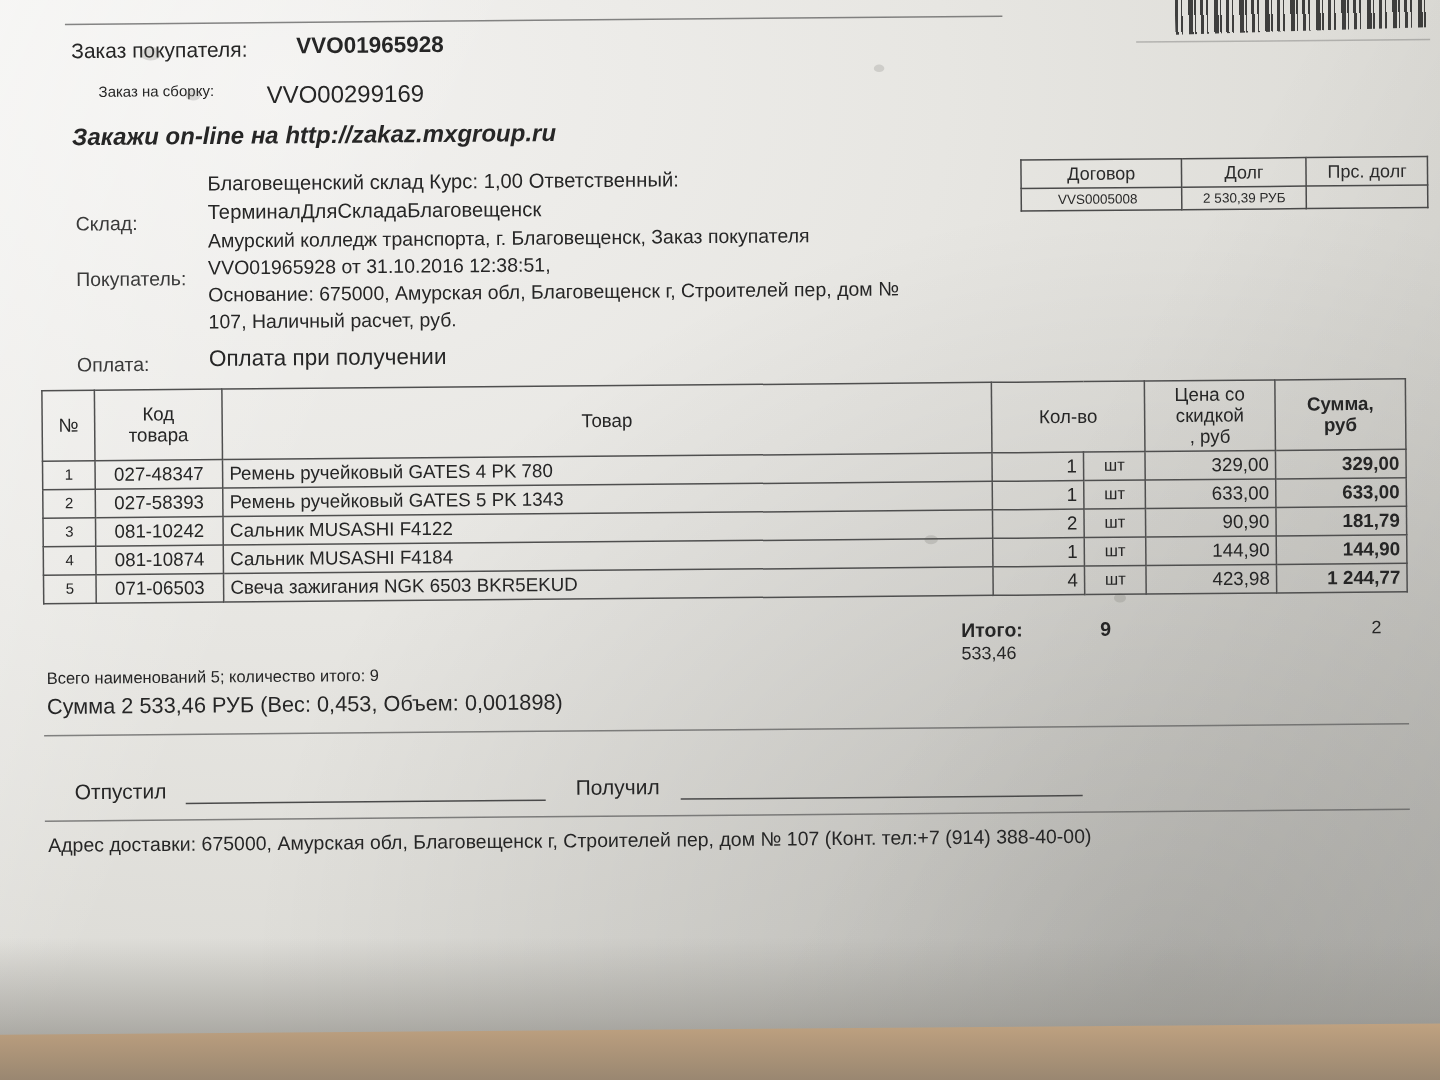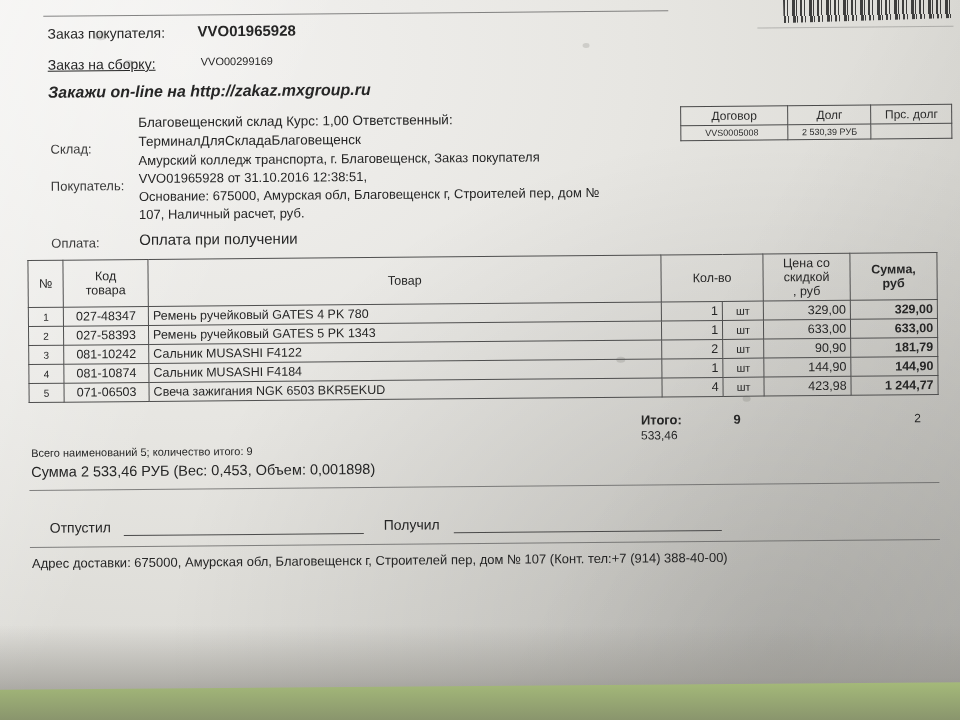--- a/index.html
+++ b/index.html
@@ -5,21 +5,21 @@
   html, body {
     margin: 0;
     padding: 0;
     background: #3a3a3a;
   }
   #page {
     position: relative;
     width: 960px;
     height: 720px;
     overflow: hidden;
-    background: #bef264;
+    background: #fdba74;
     font-family: "Liberation Sans", sans-serif;
   }
   
   #paper {
     position: absolute;
     left: -12px;
     top: -14px;
     width: 990px;
     height: 700px;
     background:
@@ -169,22 +169,22 @@
   <div id="content">
 
     <div class="rule" style="left:46px; top:12px; width:625px;"></div>
     <div class="rule" style="left:760px; top:30px; width:196px; opacity:.35;"></div>
 
     <div id="barcode"></div>
 
     <div class="abs" style="left:50px; top:22px; font-size:14px;">Заказ покупателя:</div>
     <div class="abs bold" style="left:200px; top:20px; font-size:15px;">VVO01965928</div>
 
-    <div class="abs" style="left:50px; top:53px; font-size:14px;text-decoration:underline;">Заказ на сборку:</div>
-    <div class="abs" style="left:203px; top:53px; font-size:11px;">VVO00299169</div>
+    <div class="abs" style="left:68px; top:53px; font-size:10px;">Заказ на сборку:</div>
+    <div class="abs" style="left:180px; top:53px; font-size:16px;">VVO00299169</div>
 
     <div class="abs bold ital" style="left:50px; top:80px; font-size:16px;">Закажи on-line на http://zakaz.mxgroup.ru</div>
 
     <div class="abs lbl" style="left:52px; top:118px;margin-top:20px;">Склад:</div>
     <div class="abs" style="left:140px; top:112px; font-size:13.5px;">Благовещенский склад  Курс: 1,00   Ответственный:</div>
     <div class="abs" style="left:140px; top:131px; font-size:13.5px;">ТерминалДляСкладаБлаговещенск</div>
 
     <div class="abs lbl" style="left:52px; top:175px;">Покупатель:</div>
     <div class="abs" style="left:140px; top:150px; font-size:13px;">Амурский колледж транспорта, г. Благовещенск, Заказ покупателя</div>
     <div class="abs" style="left:140px; top:168px; font-size:13px;">VVO01965928 от 31.10.2016 12:38:51,</div>

